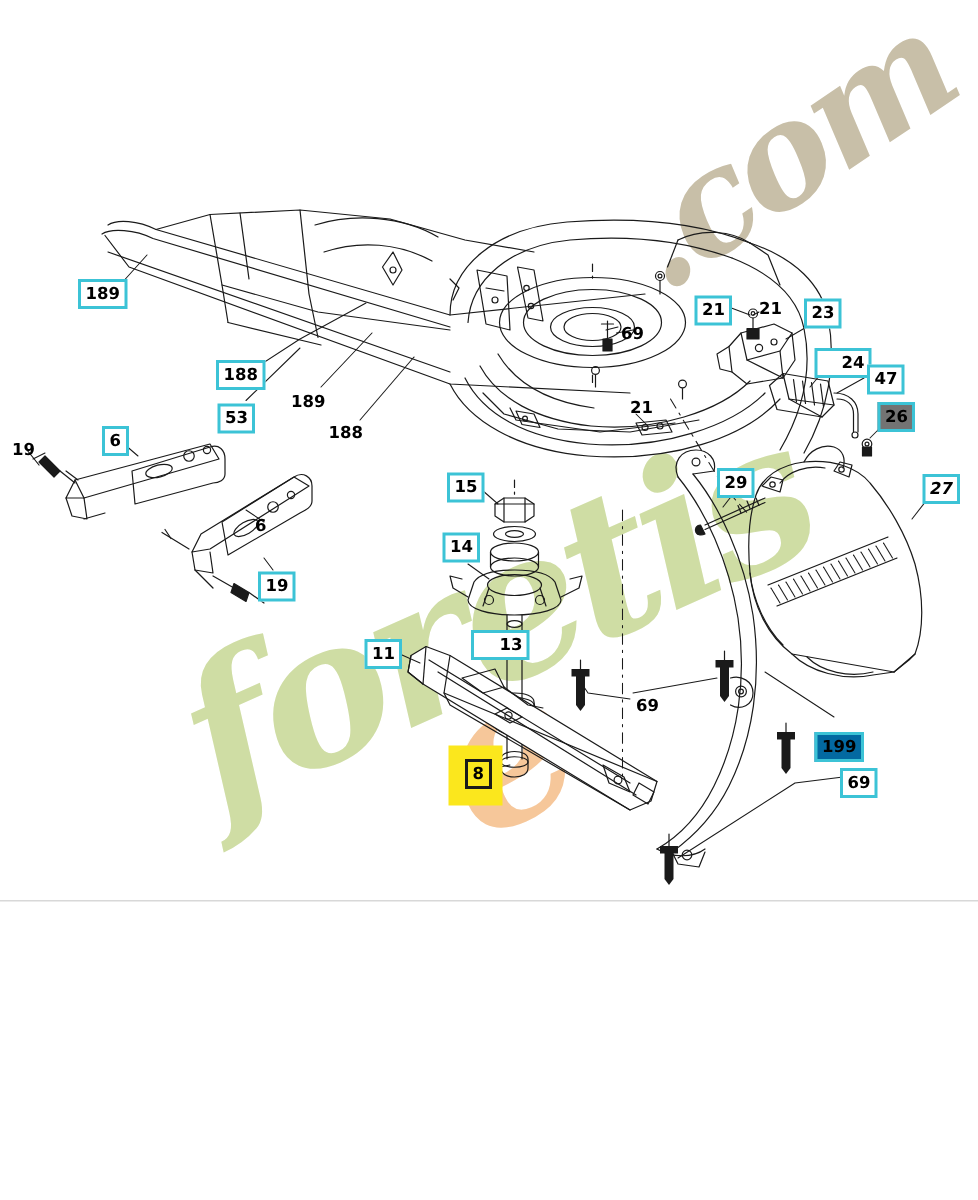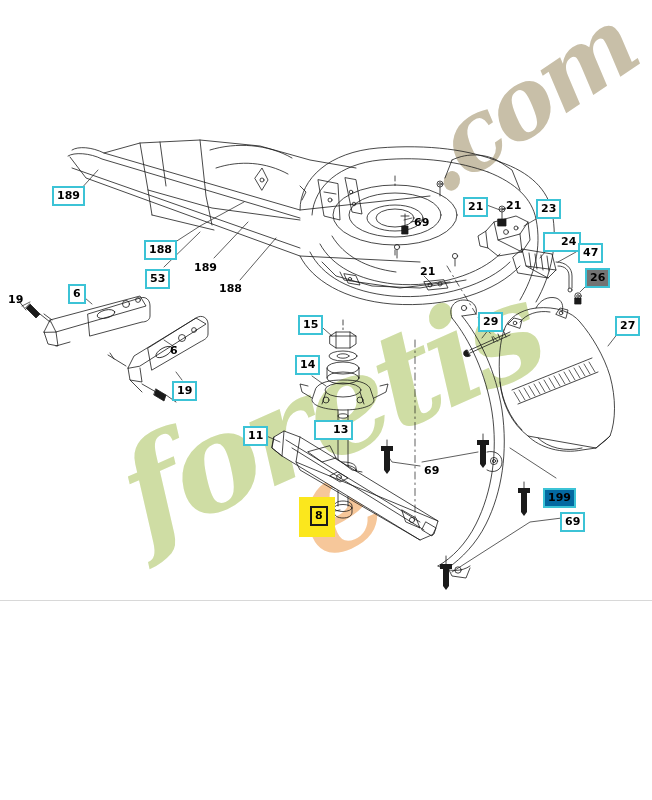--- a/index.html
+++ b/index.html
@@ -416,21 +416,21 @@
       <div class="lbl boxed" style="left: 172px; top: 381px; border-color: rgb(60, 195, 214); background: rgb(255, 255, 255);">19</div>
       <div class="lbl plain" style="left: 414px; top: 217px;">69</div>
       <div class="lbl boxed" style="left: 463px; top: 197px; border-color: rgb(60, 195, 214); background: rgb(255, 255, 255);">21</div>
       <div class="lbl plain" style="left: 506px; top: 200px;">21</div>
       <div class="lbl boxed" style="left: 536px; top: 199px; border-color: rgb(60, 195, 214); background: rgb(255, 255, 255);">23</div>
       <div class="lbl boxed" style="left: 543px; top: 232px; border-color: rgb(60, 195, 214); background: rgb(255, 255, 255); padding-left: 16px;">24</div>
       <div class="lbl boxed" style="left: 578px; top: 243px; border-color: rgb(60, 195, 214); background: rgb(255, 255, 255);">47</div>
       <div class="lbl boxed" style="left: 585px; top: 268px; border-color: rgb(60, 195, 214); background: #737373;">26</div>
       <div class="lbl plain" style="left: 420px; top: 266px;">21</div>
       <div class="lbl boxed" style="left: 478px; top: 312px; border-color: rgb(60, 195, 214); background: rgb(255, 255, 255);">29</div>
-      <div class="lbl boxed" style="left: 615px; top: 316px; border-color: rgb(60, 195, 214); background: rgb(255, 255, 255);">27</div>
+      <div class="lbl boxed" style="left: 615px; top: 316px; border-color: rgb(60, 195, 214); background: rgb(255, 255, 255); font-style: italic;">27</div>
       <div class="lbl boxed" style="left: 298px; top: 315px; border-color: rgb(60, 195, 214); background: rgb(255, 255, 255);">15</div>
       <div class="lbl boxed" style="left: 295px; top: 355px; border-color: rgb(60, 195, 214); background: rgb(255, 255, 255);">14</div>
       <div class="lbl boxed" style="left: 314px; top: 420px; border-color: rgb(60, 195, 214); background: rgb(255, 255, 255); padding-left: 17px;">13</div>
       <div class="lbl boxed" style="left: 243px; top: 426px; border-color: rgb(60, 195, 214); background: rgb(255, 255, 255);">11</div>
       <div class="lbl plain" style="left: 424px; top: 465px;">69</div>
       <div class="lbl boxed" style="left: 543px; top: 488px; border-color: rgb(60, 195, 214); background: #0369a1;">199</div>
       <div class="lbl hot" style="left: 310px; top: 506px;">8</div>
       <div class="lbl boxed" style="left: 560px; top: 512px; border-color: rgb(60, 195, 214); background: rgb(255, 255, 255);">69</div>
     </div>
 

